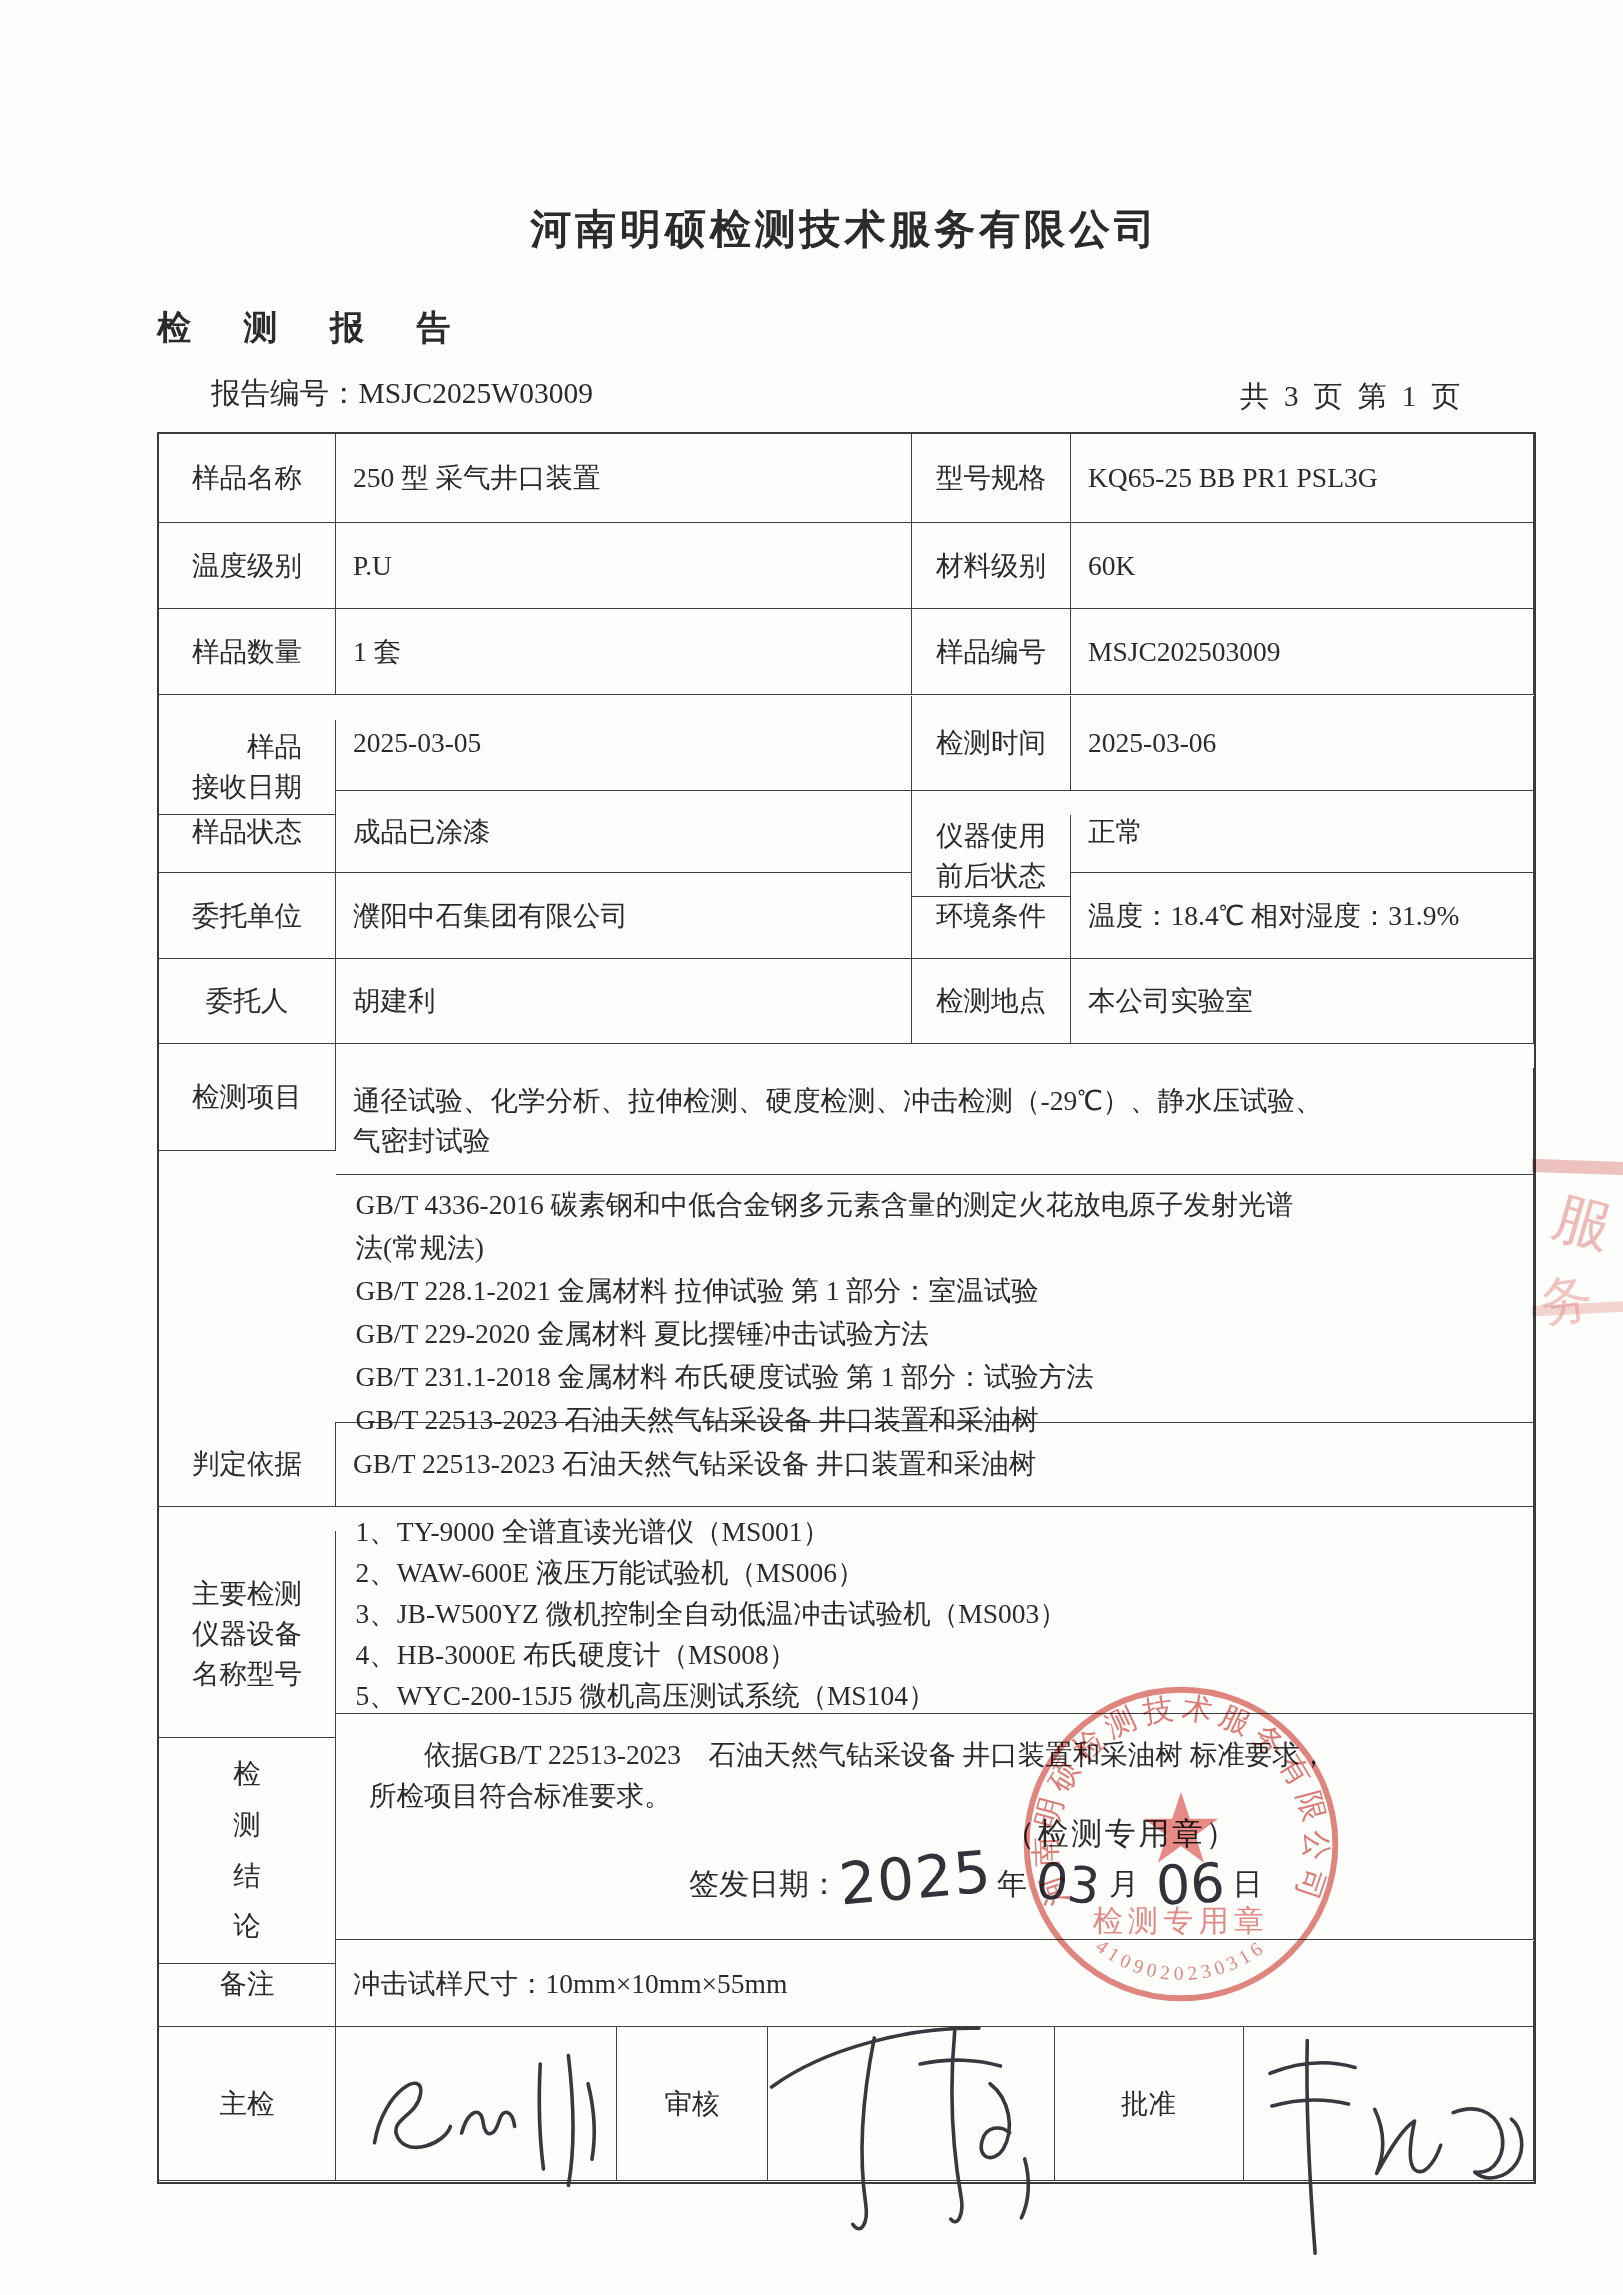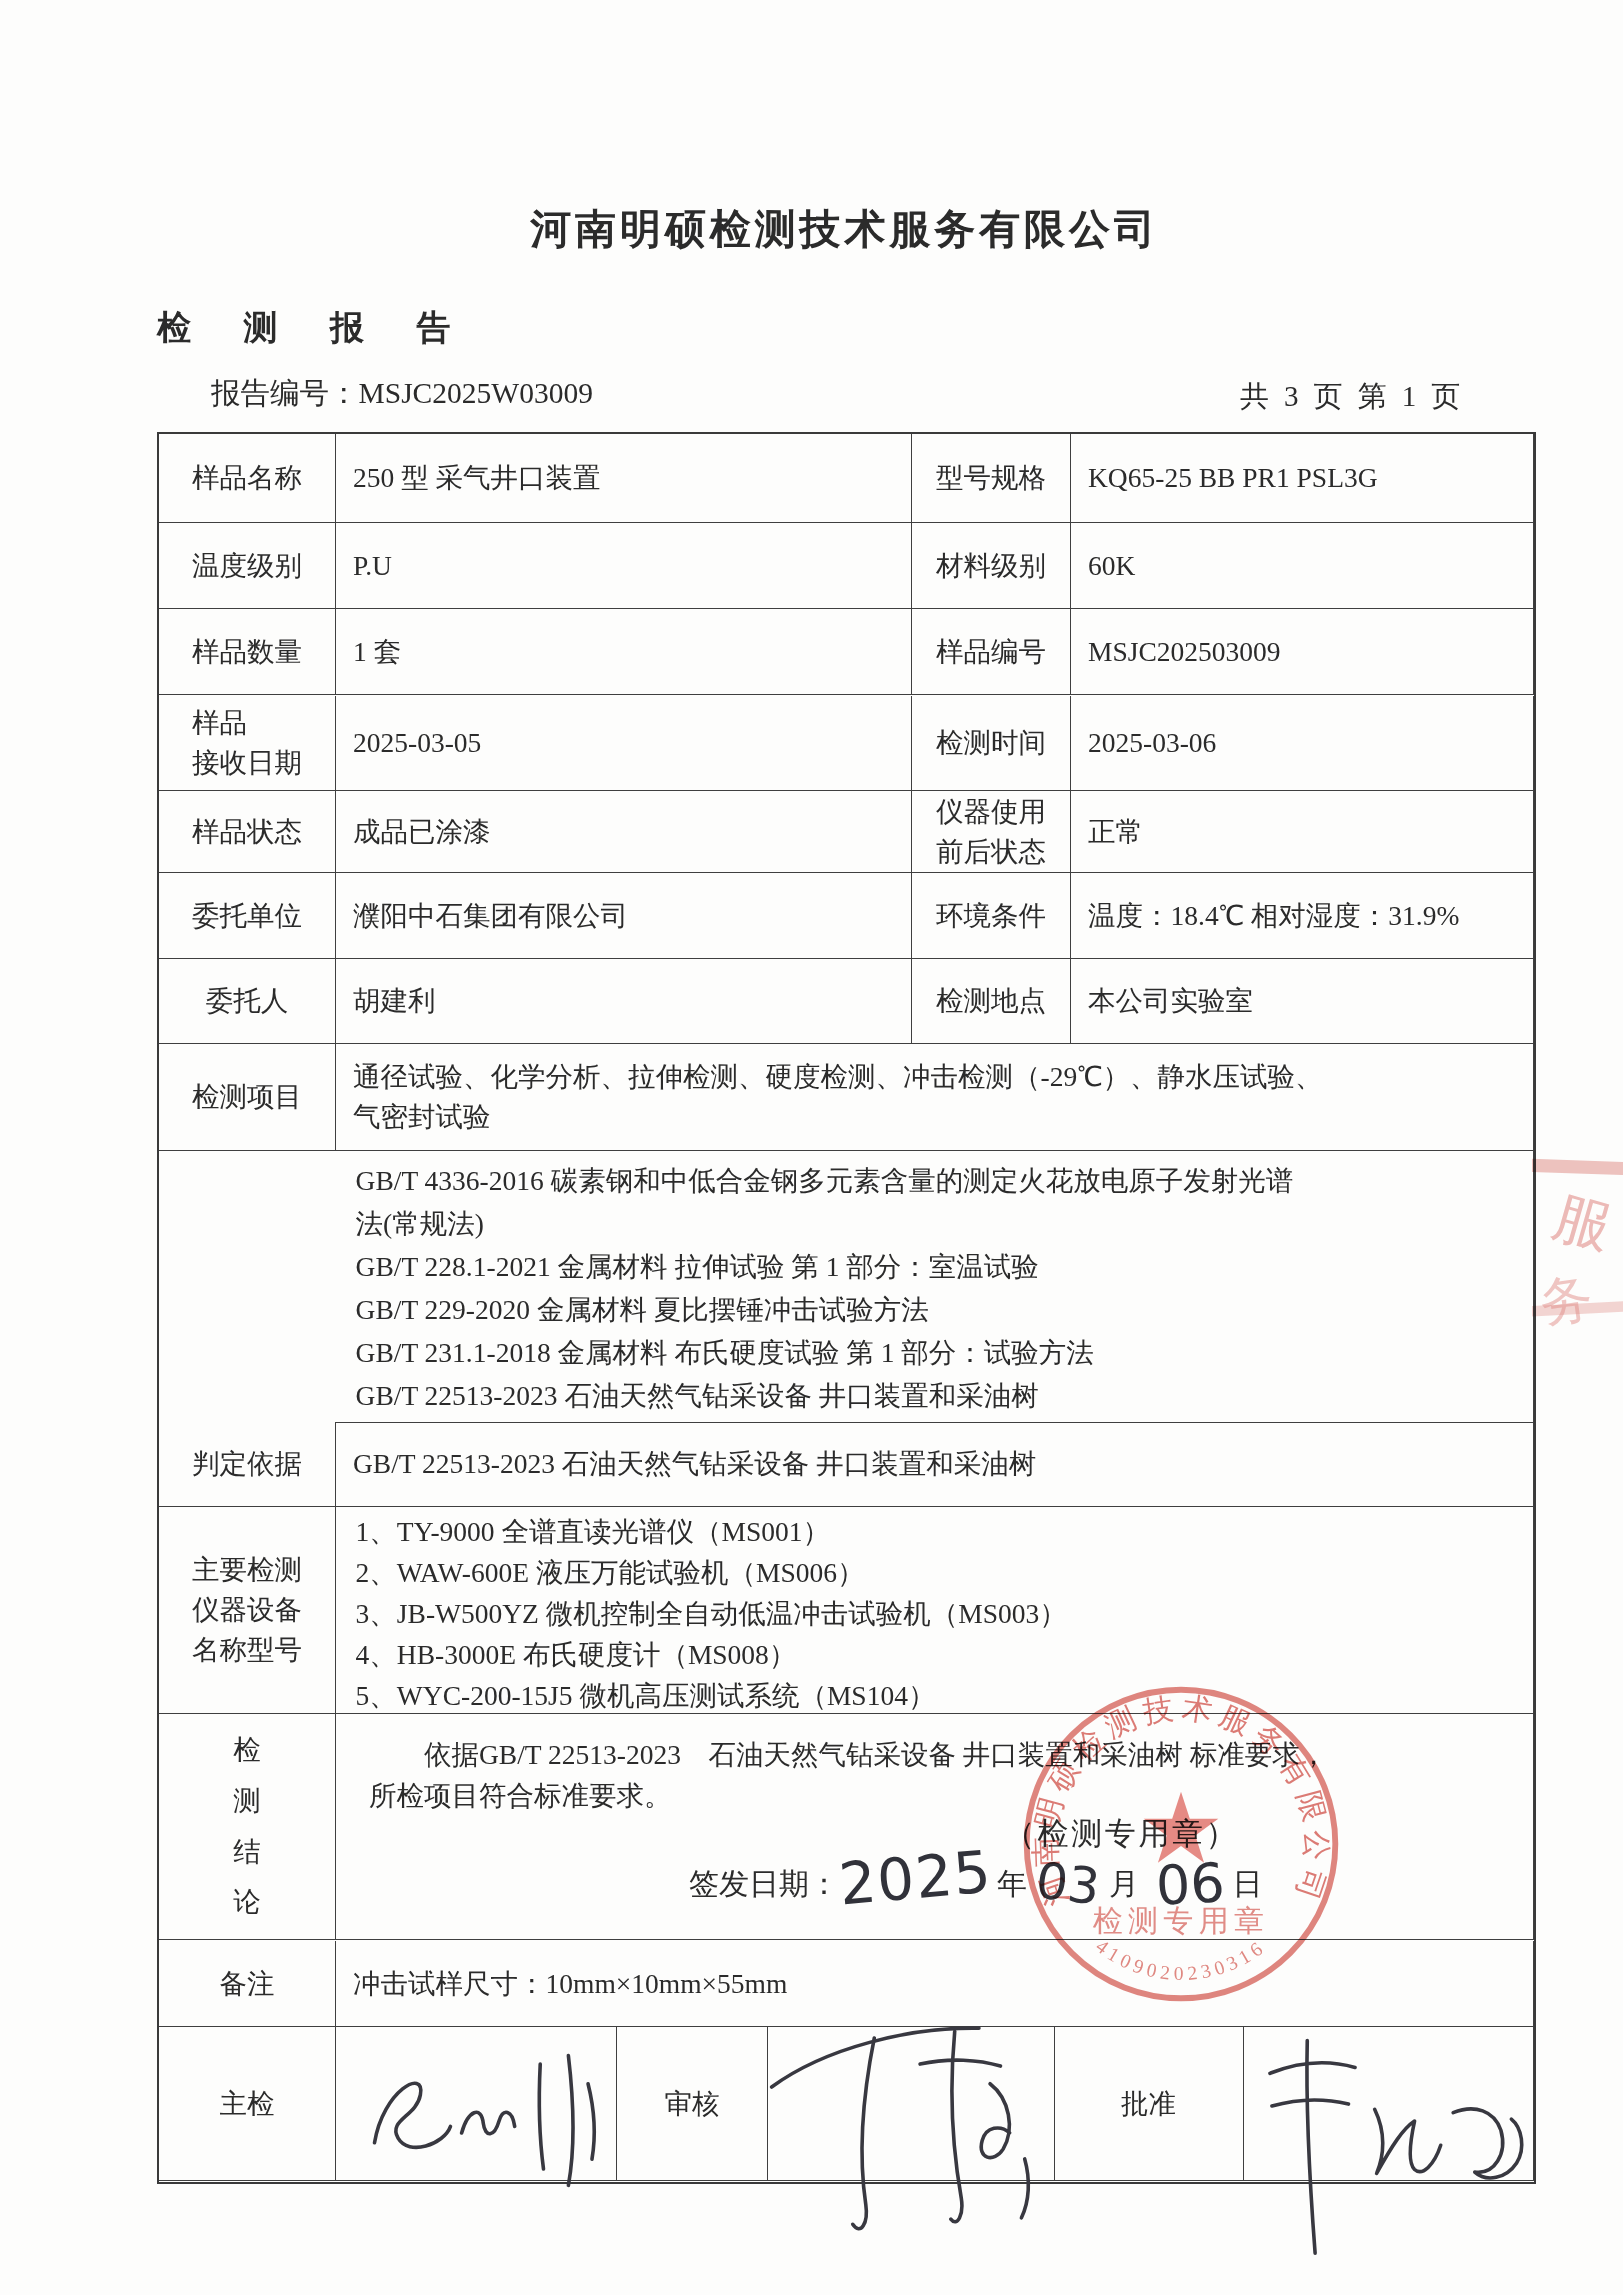--- a/index.html
+++ b/index.html
@@ -23,24 +23,24 @@
   }
   .table {
     position:absolute; left:157px; top:432px; width:1375px; height:1748px;
     border:2px solid #3a3a3a;
   }
   .cell {
     position:absolute; box-sizing:border-box;
     border-right:1.3px solid #3f3f3f; border-bottom:1.3px solid #3f3f3f;
     display:flex; align-items:center; font-size:27.5px; line-height:1.45;
   }
-  .cell.lab { justify-content:center; text-align:left; }
+  .cell.lab { justify-content:center; text-align:right; }
   .cell.val { padding-left:17px; padding-right:3px; }
   .cell.block { display:block; }
-  .pre { white-space:pre-line; }
+  .pre { white-space:pre-line;margin-top:24px; }
   .list-line { padding-left:19.6px; }
   .methods .list-line { line-height:43px; }
   .equip .list-line { line-height:41px; }
   .concl-para {
     margin:19.6px 29px 0 33px; text-indent:2em; white-space:pre-line; line-height:1.5;
   }
   .seal-note { position:absolute; left:628px; top:98px; font-size:31px; letter-spacing:2.6px;margin-left:40px; }
   .issue-line {
     position:absolute; left:353px; top:131px; display:flex; align-items:baseline; font-size:30px;
   }

